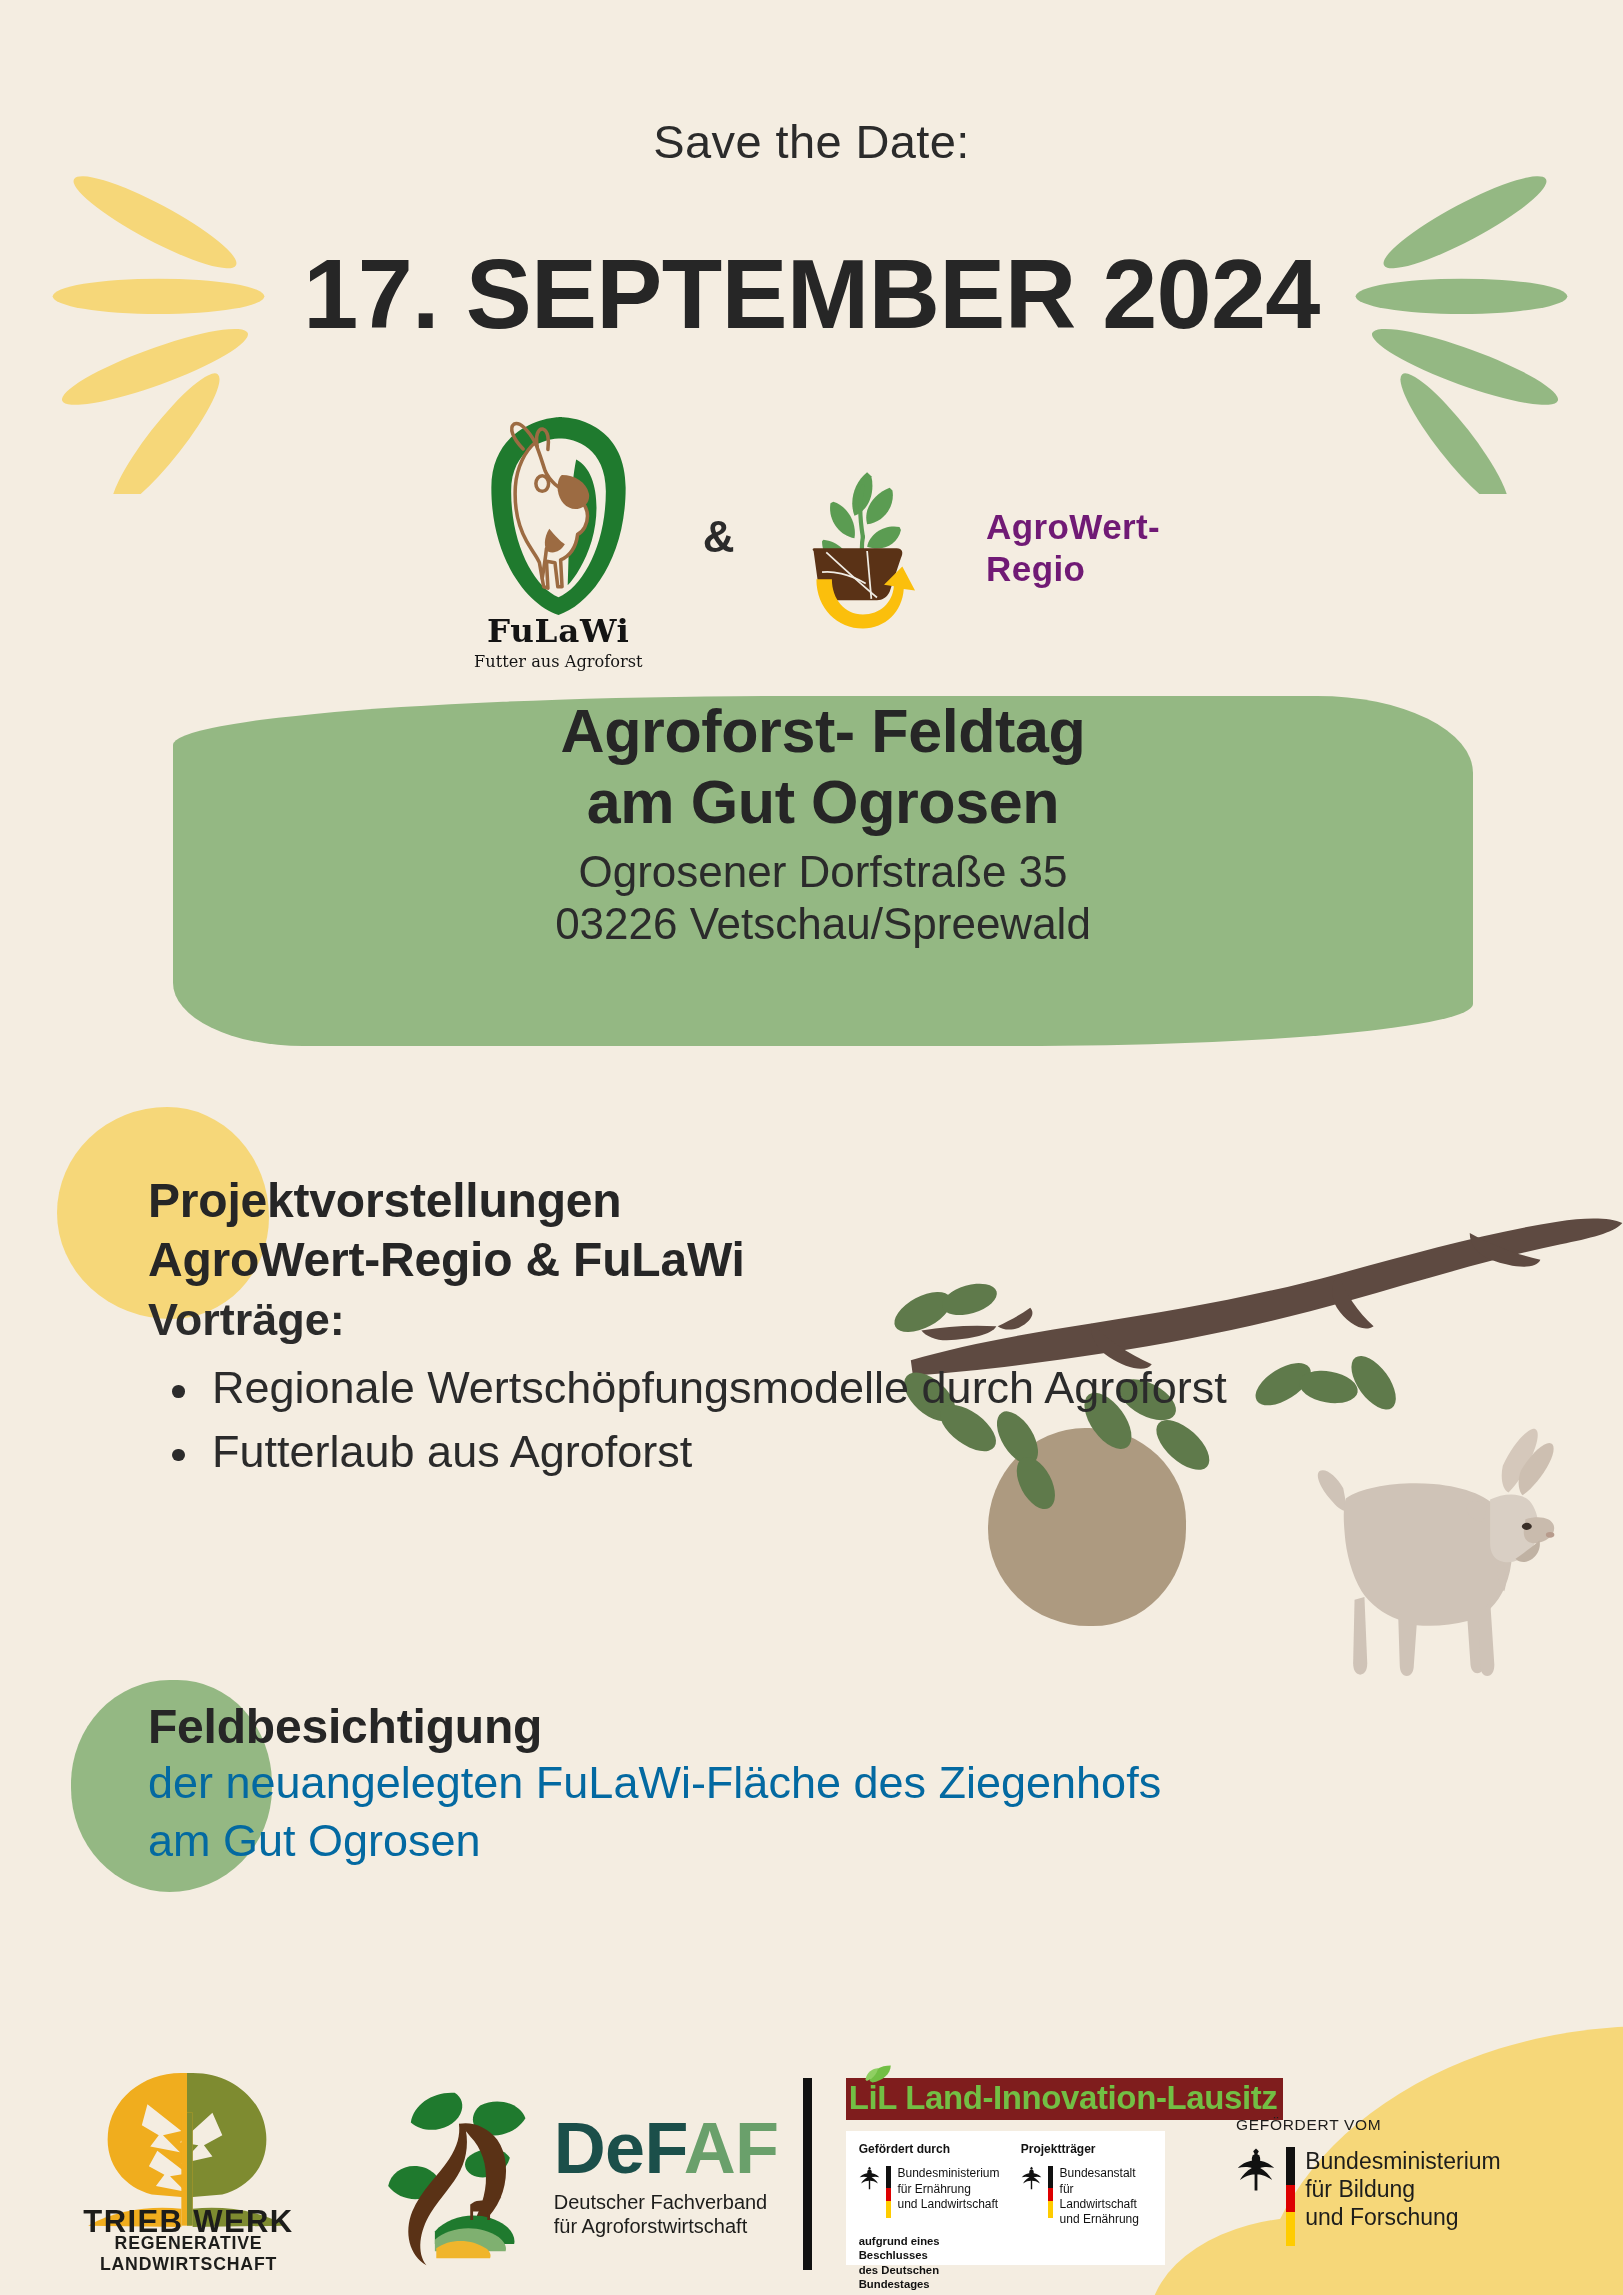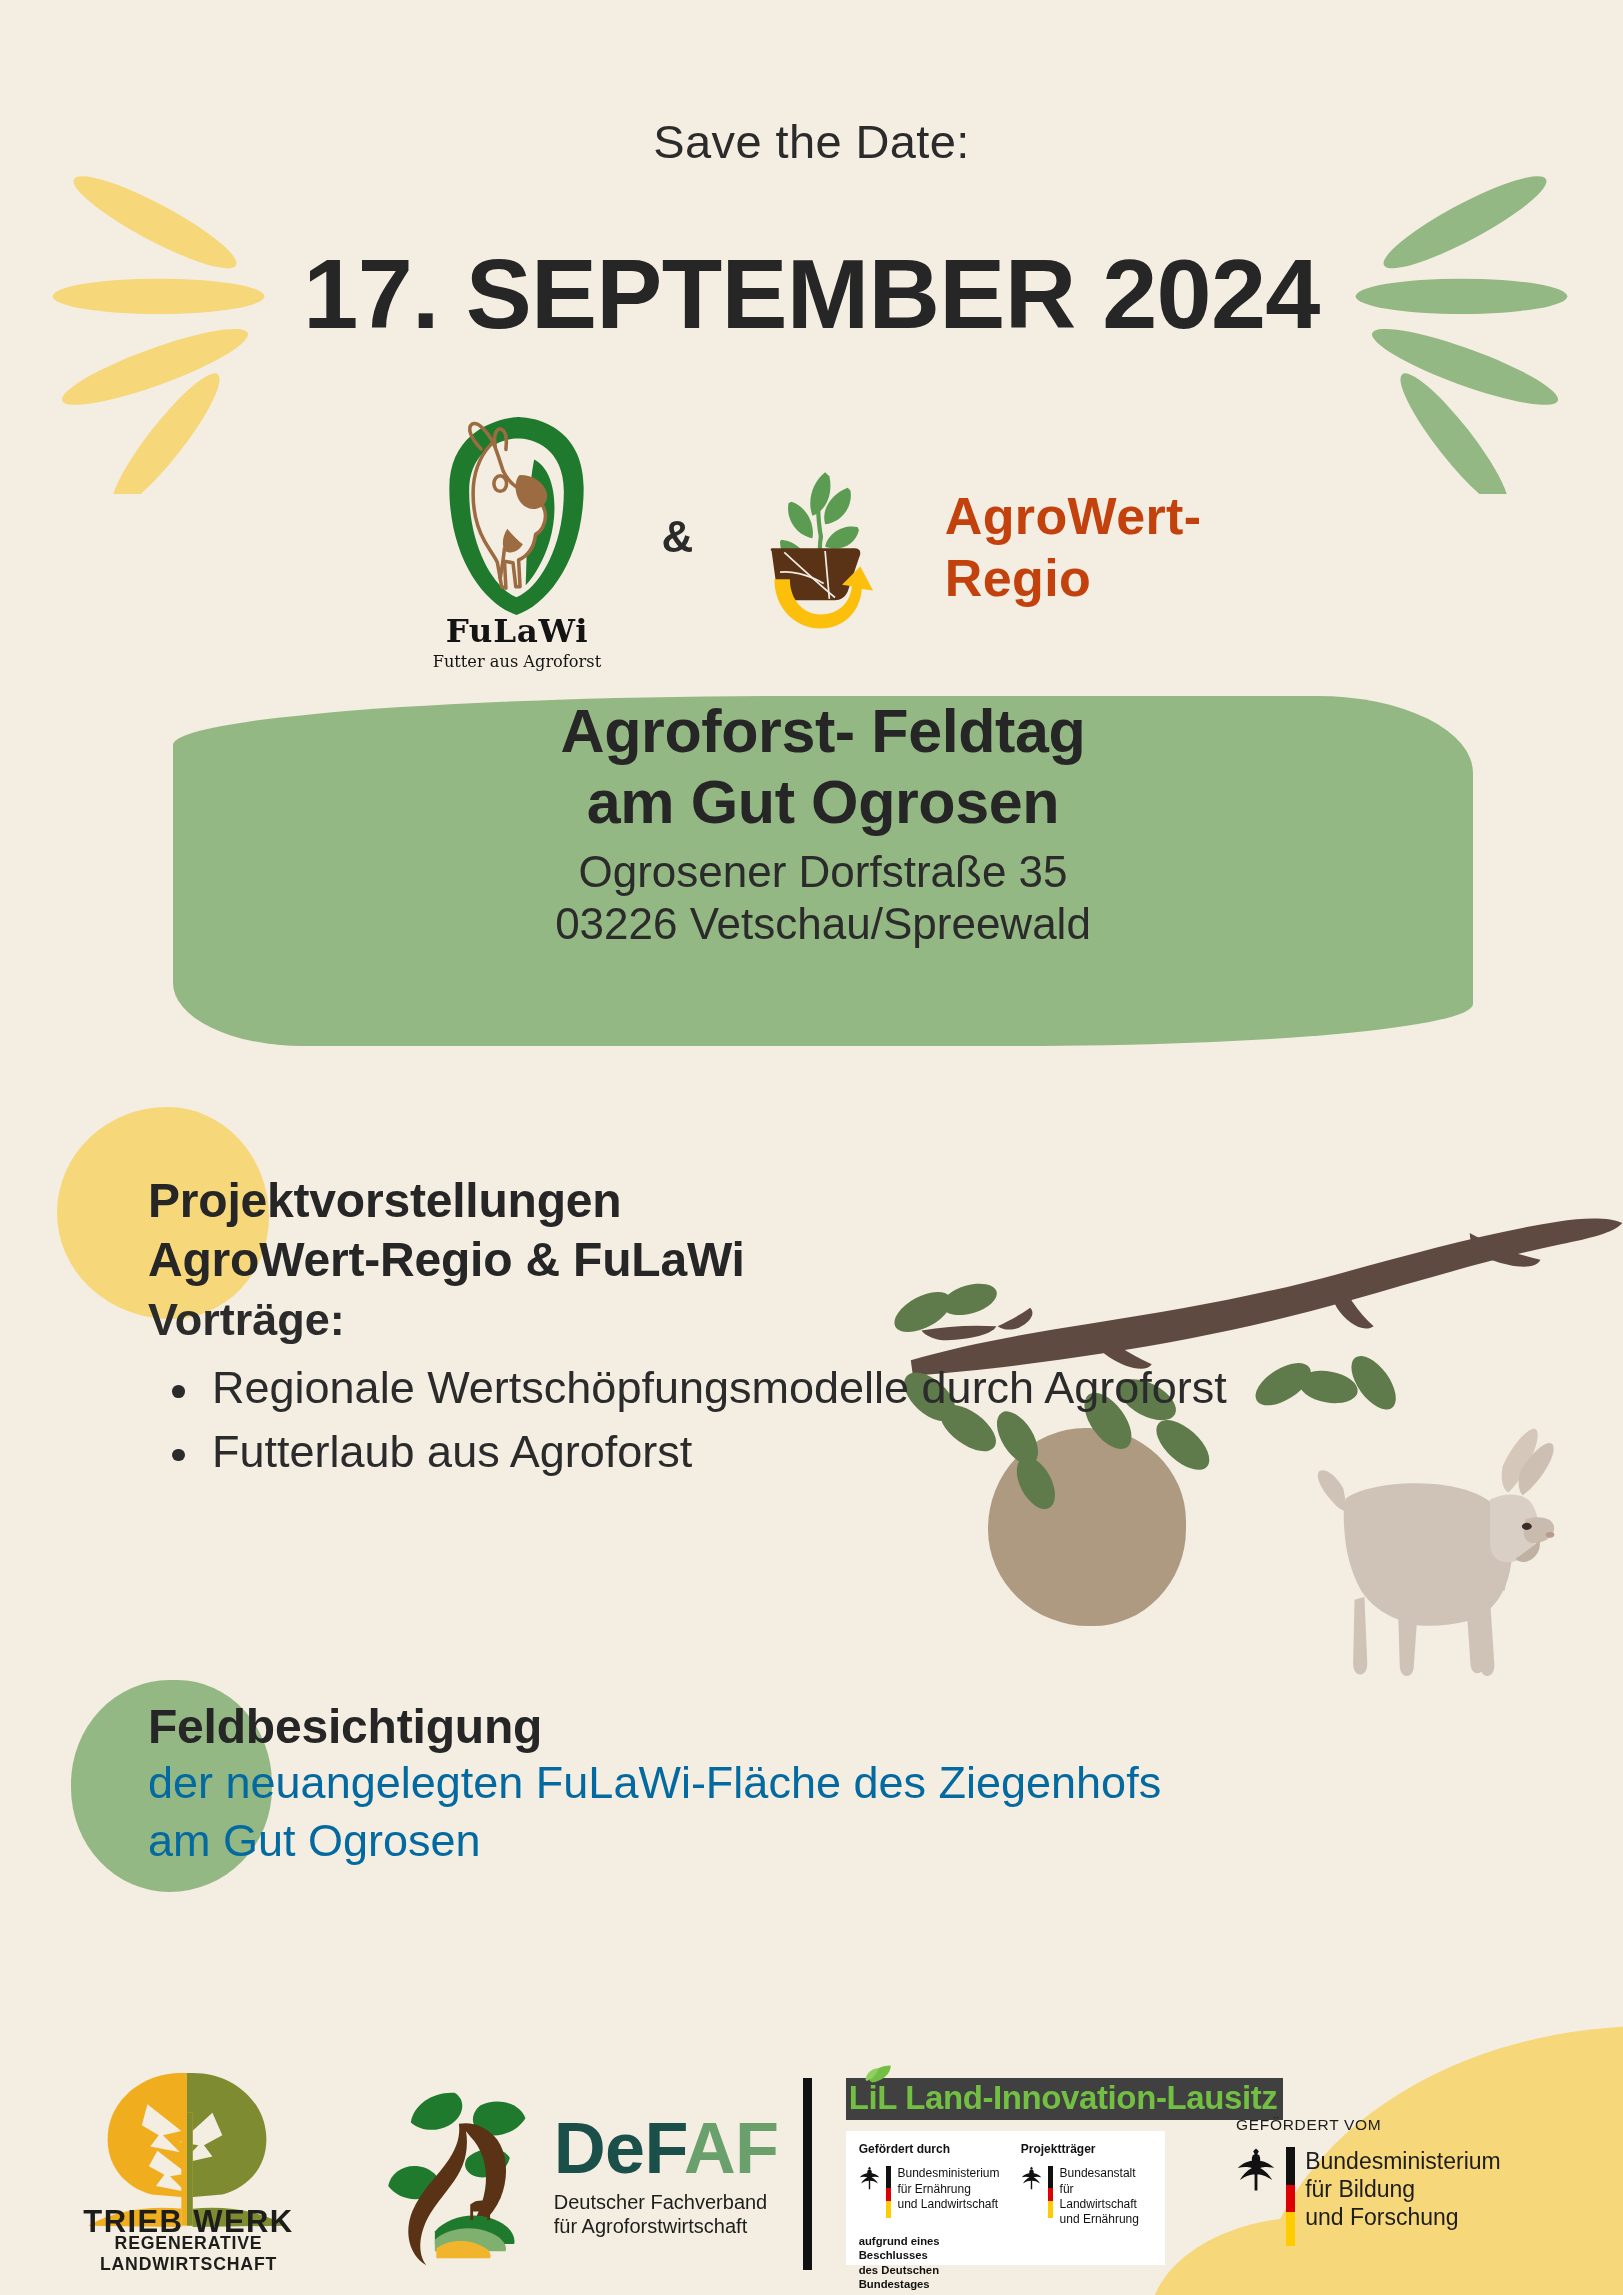--- a/index.html
+++ b/index.html
@@ -144,23 +144,23 @@
     margin-bottom: 21px;
   }
 
   .agrowert-logo {
     display: flex;
     align-items: center;
     gap: 8.5px;
   }
   .agrowert-mark { position: relative; width: 162px; height: 177px; }
   .agrowert-text {
-    font-size: 52px;
-    font-weight: 700;
-    color: #c2410c;
+    font-size: 35px;
+    font-weight: 700;
+    color: #701a75;
     line-height: 1.18;
     letter-spacing: 0.4px;
     margin-left: 32px;
   }
 
   
   .banner {
     position: absolute;
     left: 173px;
     top: 696px;
@@ -333,21 +333,21 @@
   }
 
   .lil-block {
     position: absolute;
     left: 846px;
     bottom: 30px;
     width: 537px;
   }
   .lil-title {
     display: inline-block;
-    background: #404040;
+    background: #7f1d1d;
     padding: 1.4px 5.7px 2.8px 2.8px;
     font-size: 33px;
     font-weight: 700;
     color: #72bf44;
     letter-spacing: -0.4px;
     white-space: nowrap;
   }
   .white-box {
     margin-top: 11.3px;
     background: #ffffff;

